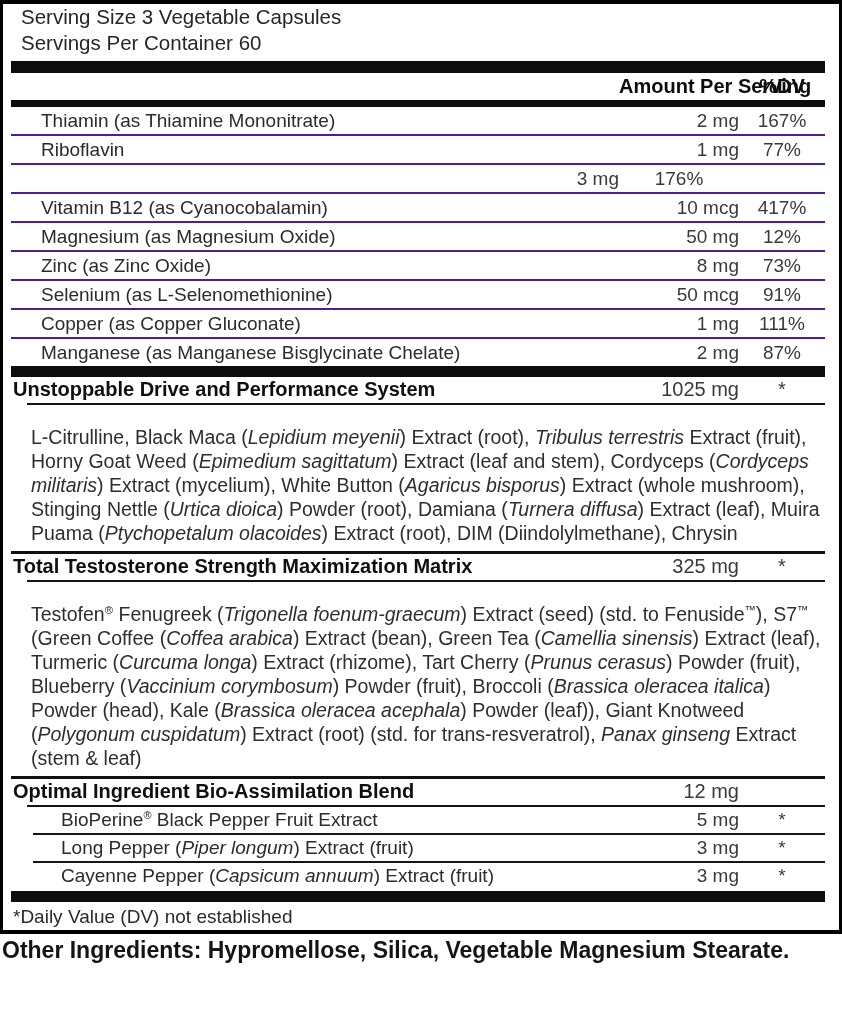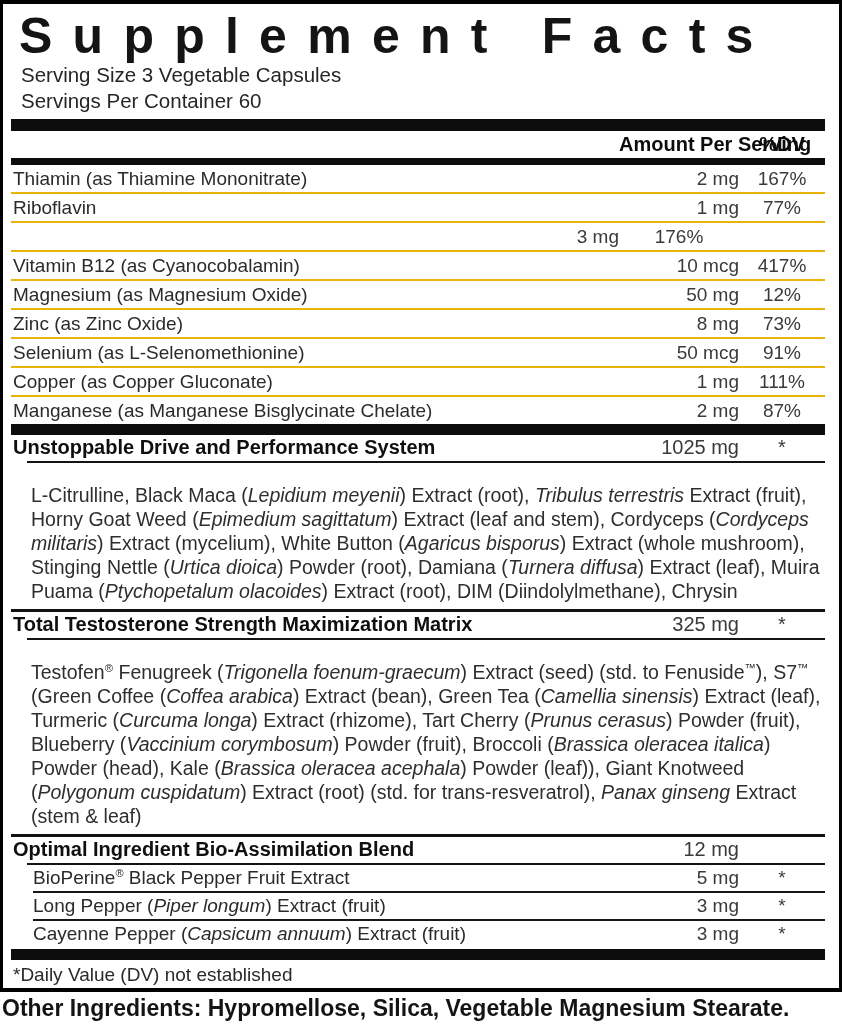--- a/index.html
+++ b/index.html
@@ -44,22 +44,22 @@
 
   .row {
     display: grid;
     grid-template-columns: 1fr 120px 86px;
     align-items: baseline;
   }
   .colhead { padding: 2px 0 2px; font-weight: 700; font-size: 20px; color: #0d0d0d; }
   .colhead .amt, .colhead .dv { color: #0d0d0d; font-weight: 700; }
 
   .nrow { font-size: 19px; line-height: 22px; padding: 3px 0 2px; }
-  .nrow + .nrow { border-top: 2px solid #eab308; }
-  .nname { padding-left: 2px; color: #2b2b2b; }
+  .nrow + .nrow { border-top: 2px solid #4c1d95; }
+  .nname { padding-left: 2px; color: #2b2b2b; margin-left: 28px; }
   .amt { text-align: right; color: #3a3a3a; }
   .dv  { text-align: center; color: #3a3a3a; }
 
   .blend-head { font-size: 20px; line-height: 24px; padding: 0 0 2px; }
   .blend-name { font-weight: 700; color: #0f0f0f; padding-left: 2px; }
   .blend-underline { border-bottom: 2px solid #141414; margin-left: 16px; }
   .desc {
     font-size: 19.5px;
     line-height: 24px;
     padding: 20px 4px 6px 20px;
@@ -81,21 +81,20 @@
     line-height: 28px;
     padding: 2px 0 0 2px;
     color: #141414;
   }
 </style>
 </head>
 <body>
 
 <div class="panel">
 
-  <div class="title">Supplement Facts</div>
   <div class="serving-line">Serving Size 3 Vegetable Capsules</div>
   <div class="serving-line">Servings Per Container 60</div>
 
   <div class="bar bar-lg"></div>
 
   <div class="row colhead">
     <div></div>
     <div class="amt" style="white-space:nowrap;">Amount Per Serving</div>
     <div class="dv">%DV</div>
   </div>

